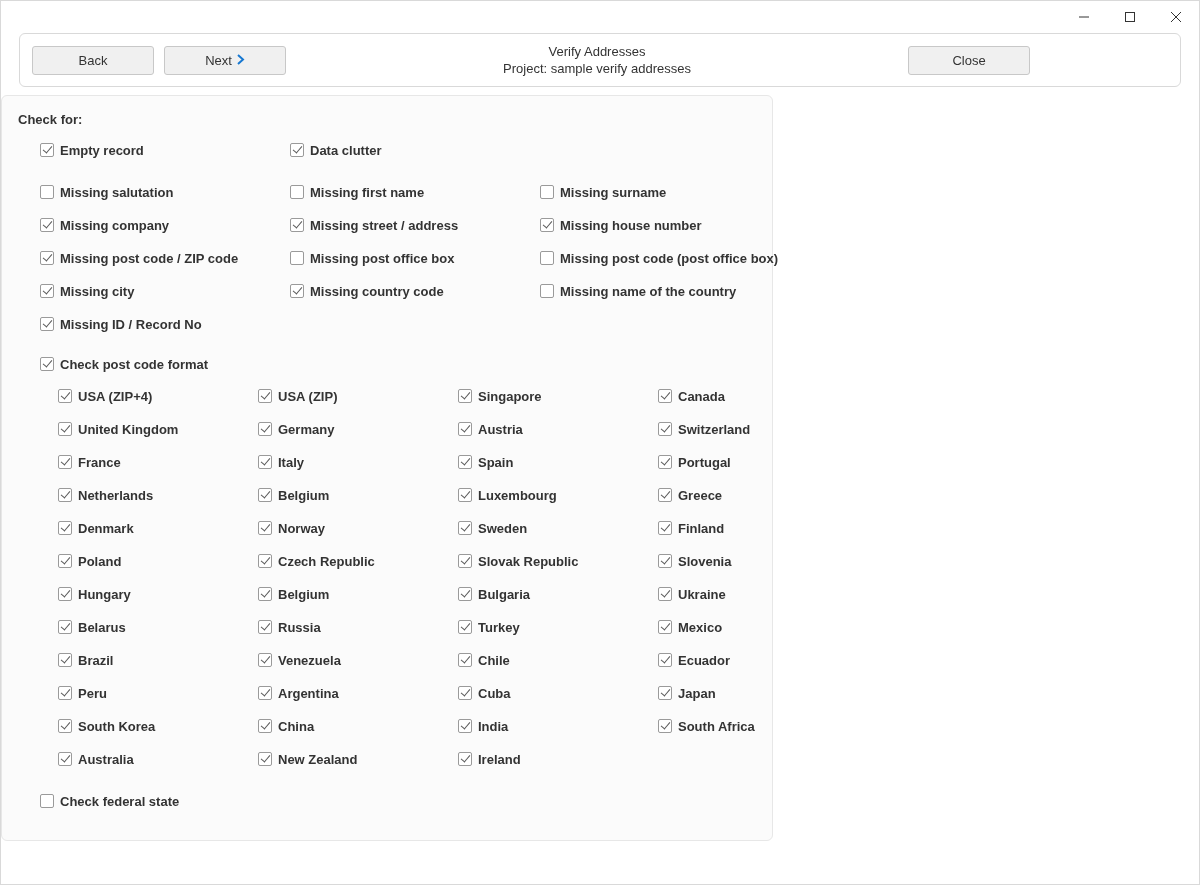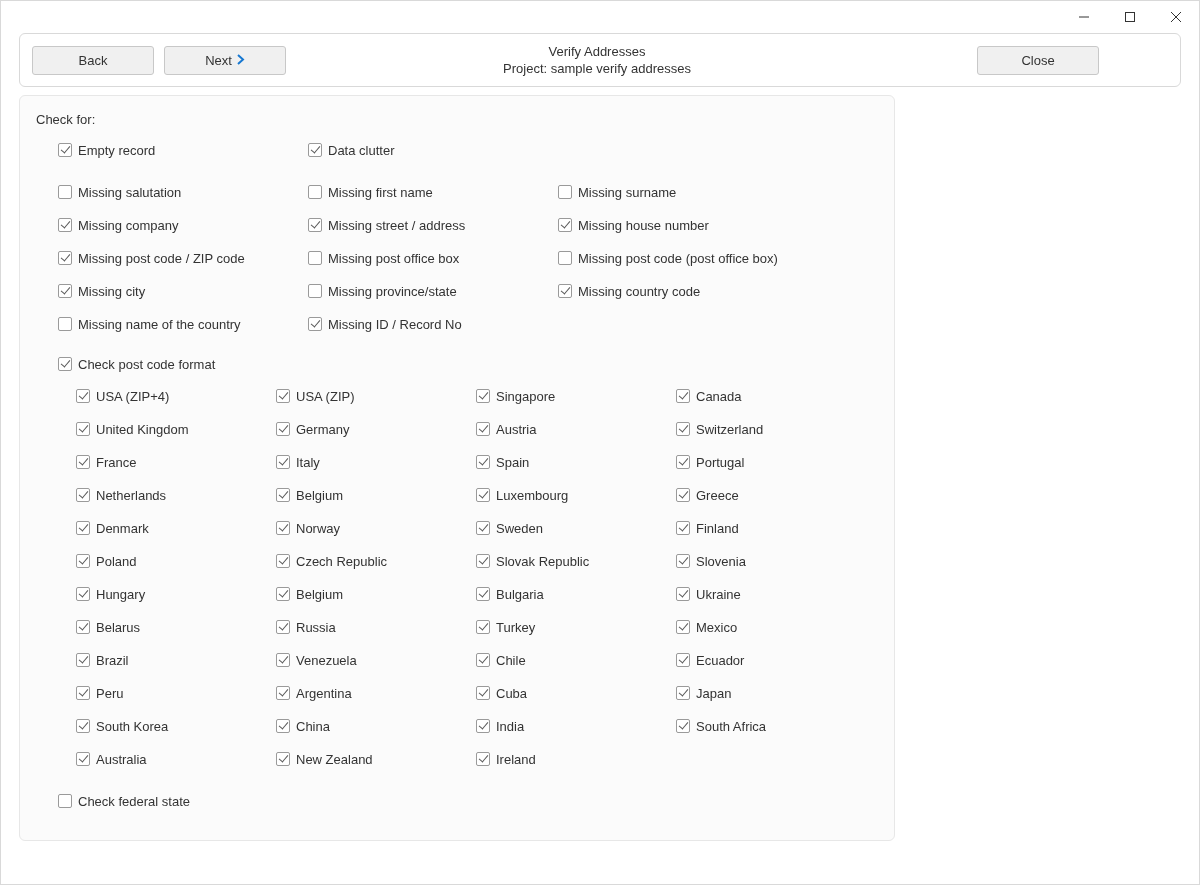--- a/index.html
+++ b/index.html
@@ -60,30 +60,31 @@
     justify-content: center;
     gap: 4px;
     cursor: default;
   }
   .header-center {
     flex: 1;
     text-align: center;
   }
   .header-center .title { font-size: 13px; margin-bottom: 2px; }
   .header-center .subtitle { font-size: 13px; }
-  .header-right { width: 260px; display:flex; justify-content:center;}
+  .header-right { width: 260px; display:flex; justify-content:flex-start;}
   .header-right .btn { width: 122px; }
 
   .panel {
-    margin: 0 0 0 18px;
-    width: 876px;
+    margin: 0 0 0 0;
+    width: 772px;
     border: 1px solid #e7e7e7;
     border-radius: 6px;
     background: #fbfbfb;
     padding: 16px 16px 30px 16px;
+    font-weight: bold;
   }
   .panel-title { margin-bottom: 14px; }
 
   .check-row {
     display: flex;
     align-items: center;
     gap: 6px;
     height: 18px;
   }
   .cbx {
@@ -236,24 +237,20 @@
         </div>
         <div class="check-row">
           <span class="cbx"></span>
           <span class="cbx-label">Missing post code (post office box)</span>
         </div>
         <div class="check-row">
           <span class="cbx checked"></span>
           <span class="cbx-label">Missing city</span>
         </div>
         <div class="check-row">
-          <span class="cbx"></span>
-          <span class="cbx-label">Missing province/state</span>
-        </div>
-        <div class="check-row">
           <span class="cbx checked"></span>
           <span class="cbx-label">Missing country code</span>
         </div>
         <div class="check-row">
           <span class="cbx"></span>
           <span class="cbx-label">Missing name of the country</span>
         </div>
         <div class="check-row">
           <span class="cbx checked"></span>
           <span class="cbx-label">Missing ID / Record No</span>

